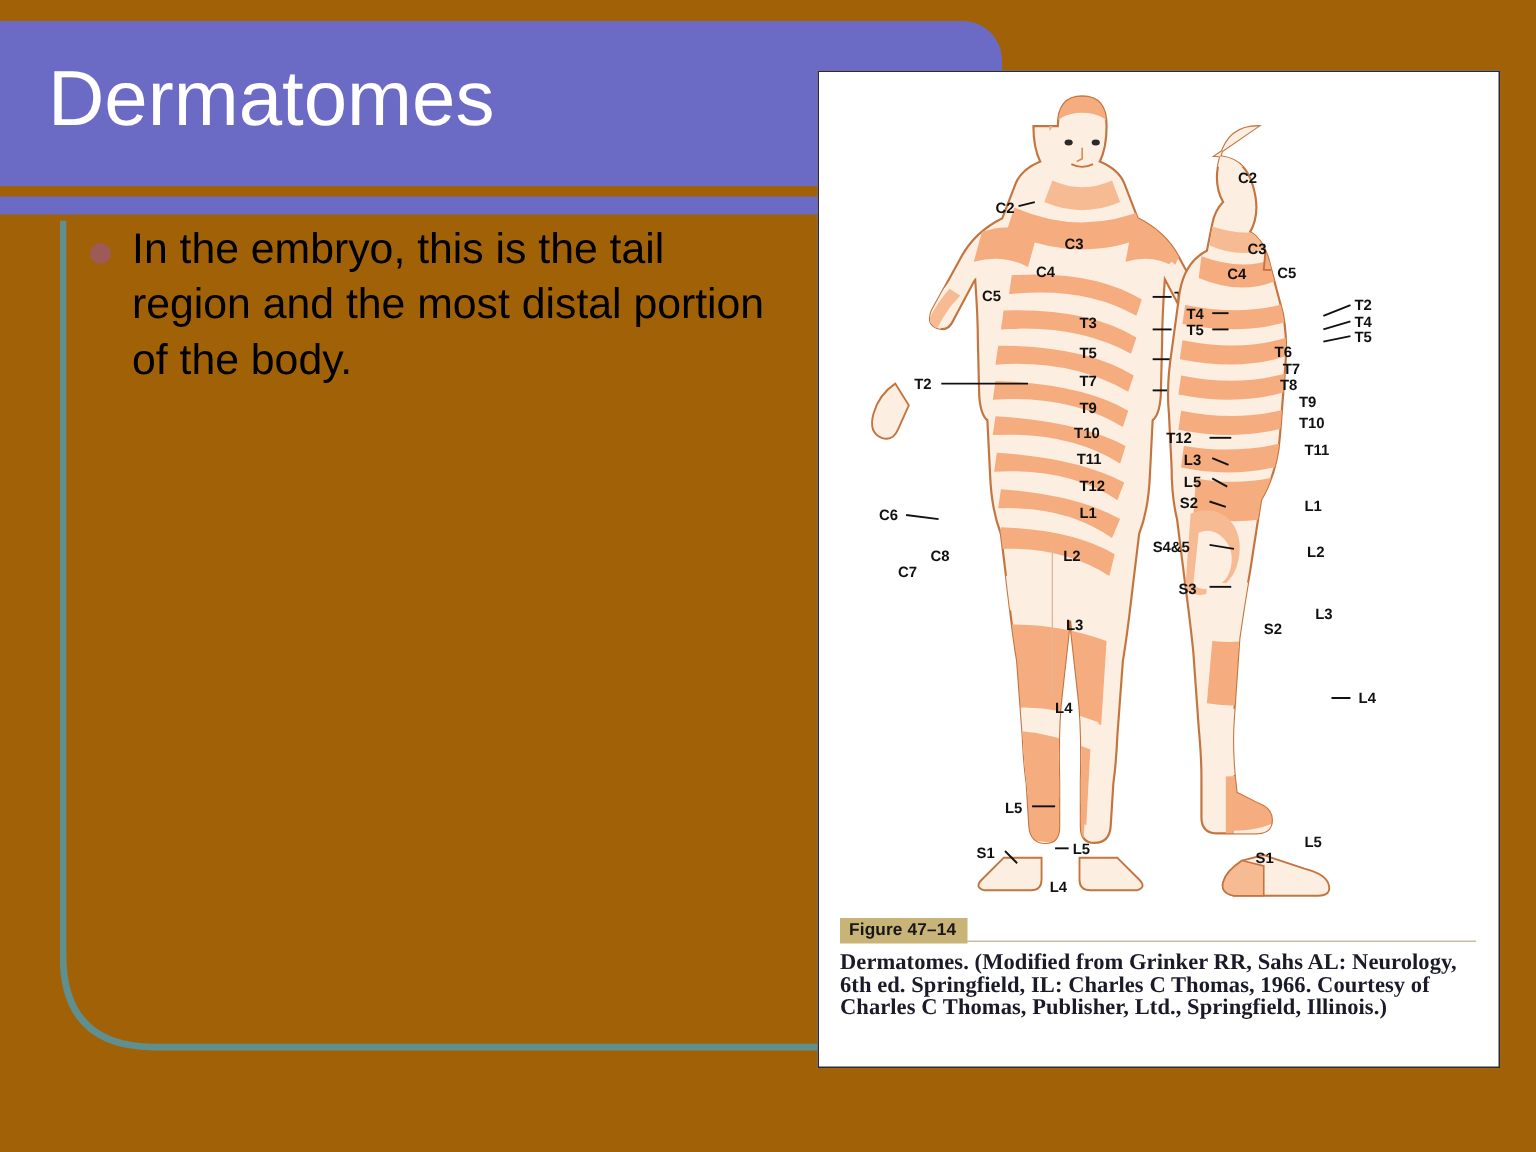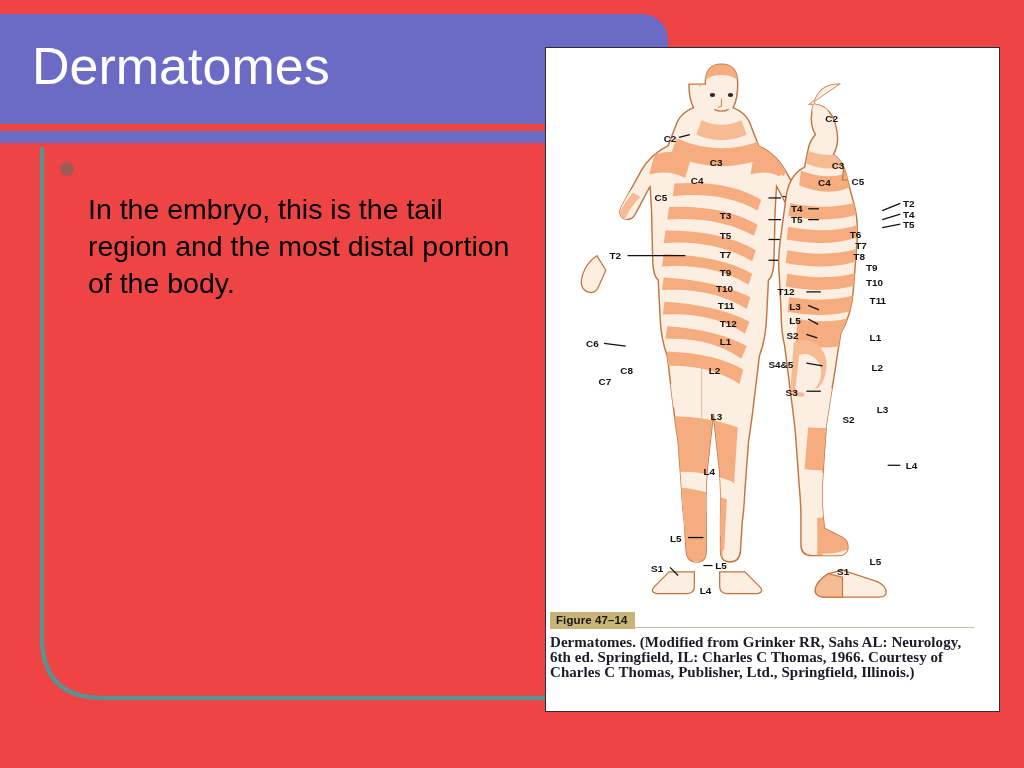--- a/index.html
+++ b/index.html
@@ -5,21 +5,21 @@
   html, body {
     margin: 0; padding: 0;
     width: 1024px; height: 768px;
     background: #ffffff;
     font-family: "Liberation Sans", sans-serif;
     overflow: hidden;
   }
   #slide {
     position: relative;
     width: 1024px; height: 768px;
-    background: #ef4444;
+    background: #a16207;
   }
 
   
   #title-banner {
     position: absolute;
     left: 0; top: 14px;
     width: 668px; height: 110px;
     background: #6b6bc6;
     border-top-right-radius: 26px;
   }
@@ -64,41 +64,40 @@
     border-radius: 50%;
     background: #9d5a56;
     margin-top: 14px;
     margin-right: 14px;
   }
   .bullet-text {
     flex: 1 1 auto;
     font-size: 28.5px;
     line-height: 37px;
     color: #000000;
-    margin-top: 43px;
   }
 
   
   #figure-panel {
     position: absolute;
     left: 545px; top: 47px;
     width: 455px; height: 665px;
     background: #ffffff;
     border: 1px solid #2b2b3c;
     box-sizing: border-box;
     overflow: hidden;
   }
   #figure-art {
     position: absolute;
     left: 0; top: 0;
     width: 453px; height: 560px;
   }
   #figure-caption-block {
     position: absolute;
-    left: 4px; top: 562px;
+    left: 14px; top: 562px;
     width: 424px;
   }
   #figure-number-rule {
     position: relative;
     height: 17px;
     border-bottom: 1px solid #c9bda0;
     margin-bottom: 7px;
   }
   #figure-number {
     display: inline-block;

